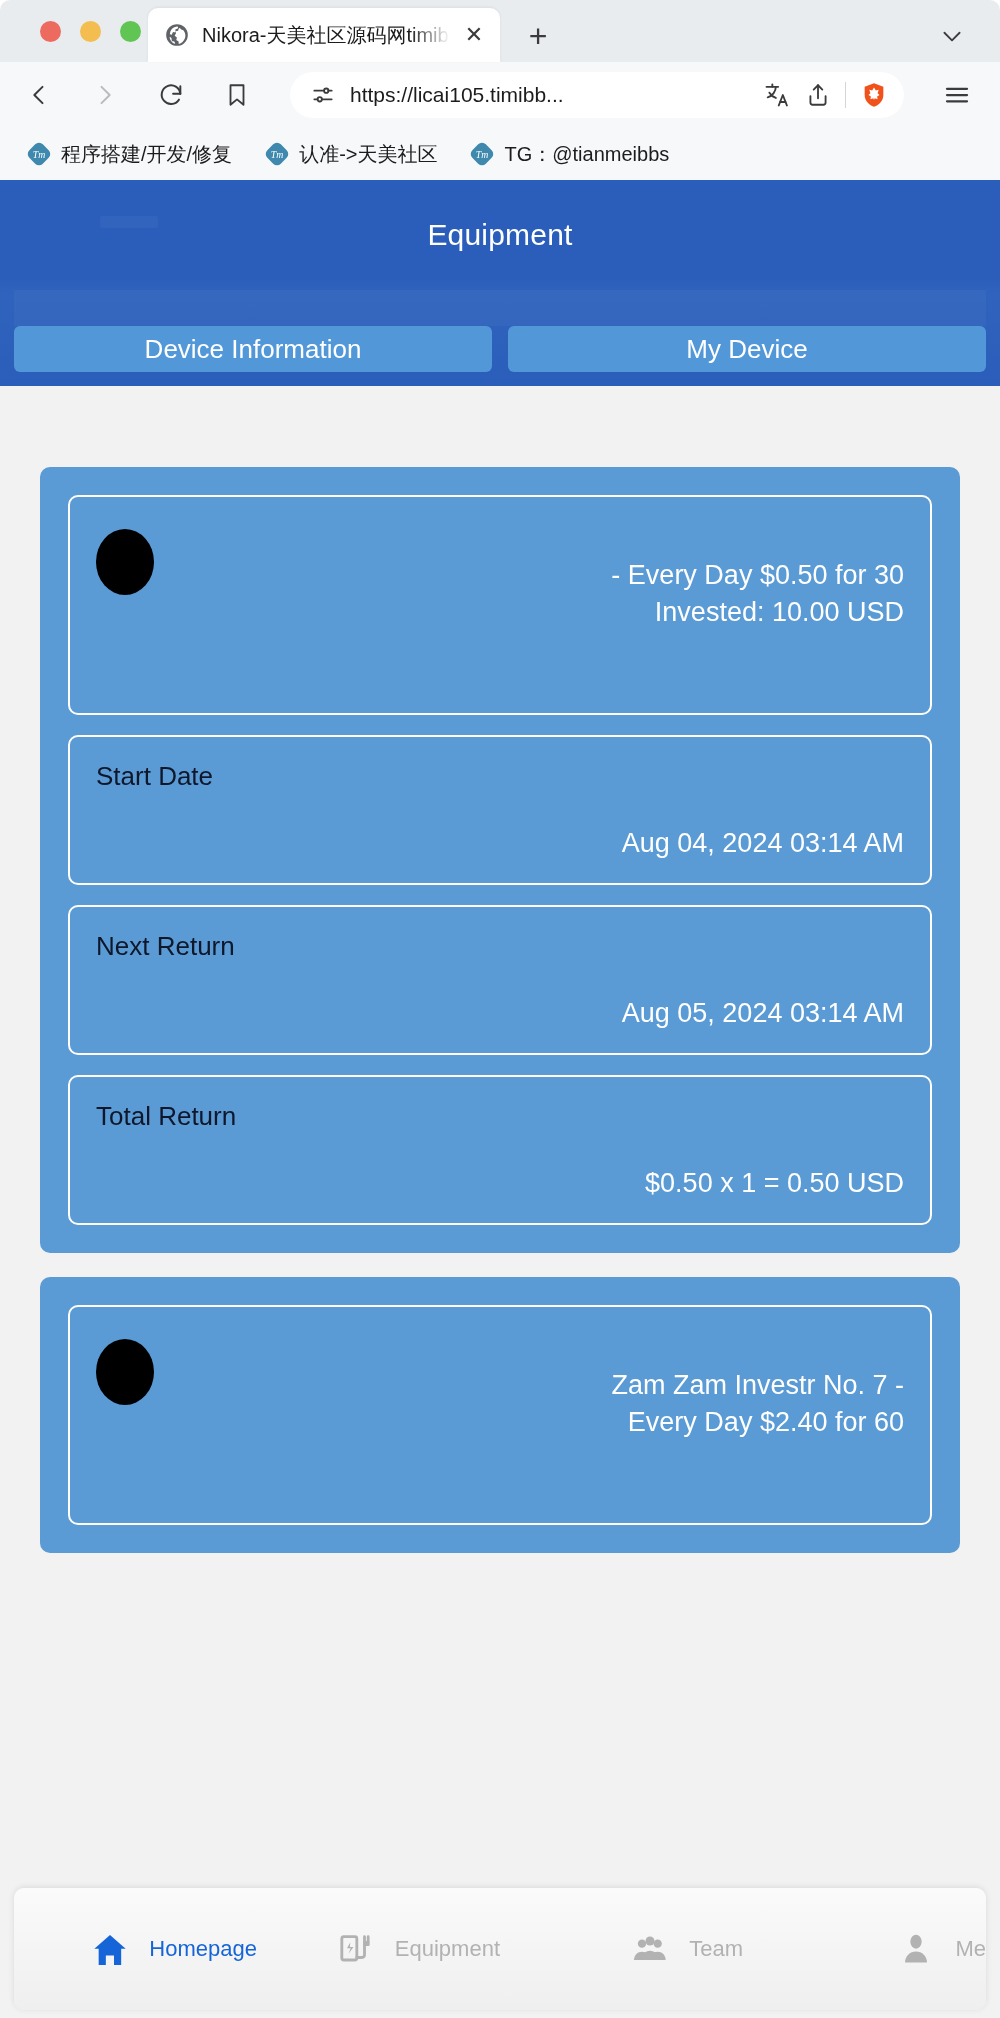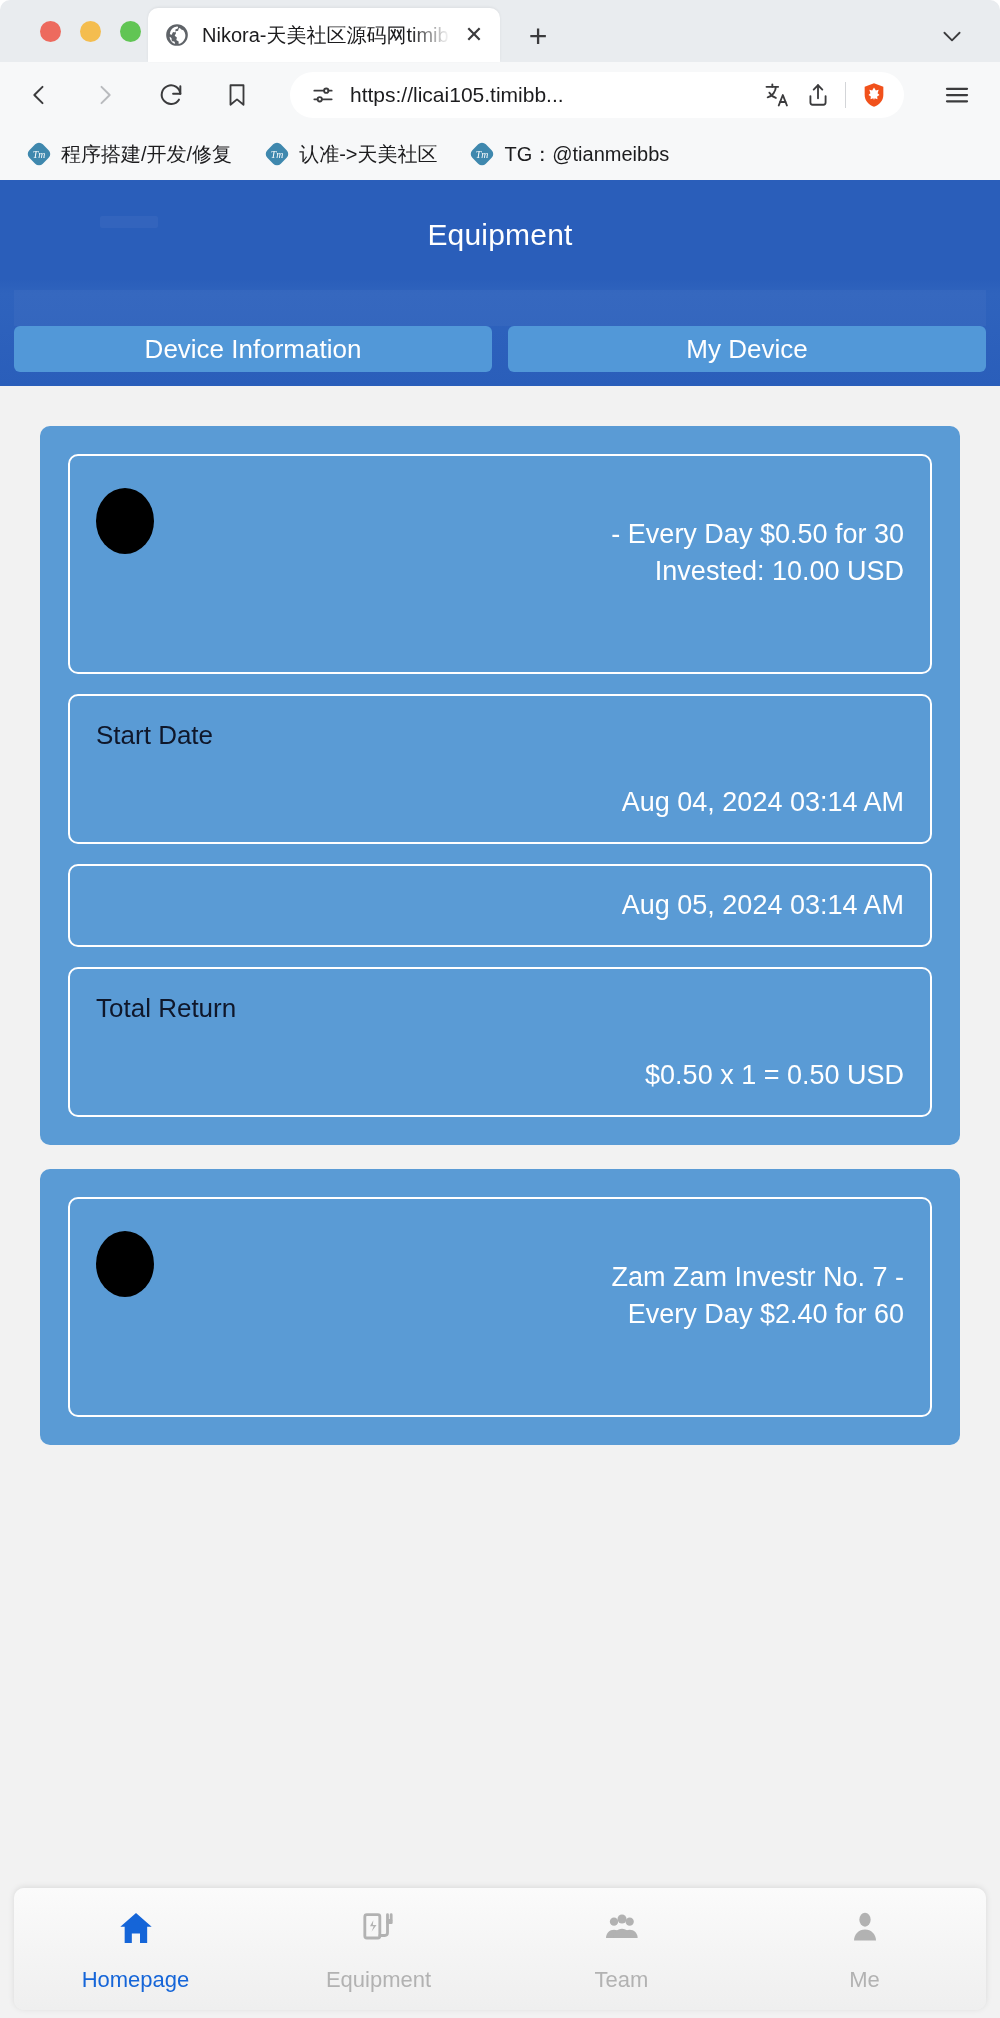--- a/index.html
+++ b/index.html
@@ -166,20 +166,21 @@
     height: 46px;
     background: #5298d8;
     border-radius: 6px;
     display: flex; align-items: center; justify-content: center;
     color: #ffffff; font-size: 26px;
   }
 
   
   .content {
     padding: 40px 40px 0 40px;
+    margin-top: 41px;
   }
   .card {
     background: #5a9bd5;
     border-radius: 10px;
     padding: 28px;
     margin-bottom: 24px;
   }
   .panel {
     border: 2px solid #ffffff;
     border-radius: 10px;
@@ -228,22 +229,22 @@
     position: absolute; left: 14px; right: 14px; bottom: 8px;
     height: 122px;
     background: linear-gradient(180deg, #fbfbfb 0%, #f4f4f4 55%, #efefef 100%);
     border-radius: 10px;
     display: flex;
     box-shadow: 0 -1px 6px rgba(0,0,0,0.10);
     align-items: center;
   }
   .nav-item {
     flex: 1 1 0;
-    display: flex; flex-direction: column;
-    align-items: center; justify-content: center;
+    display: flex; flex-direction: row;
+    align-items: center; justify-content: flex-end;
     gap: 19px;
   }
   .nav-icon { height: 42px; display: flex; align-items: flex-end; }
   .nav-label { font-size: 22px; }
   .nav-item.active .nav-label { color: #1565d8; }
   .nav-item .nav-label { color: #b2b2b2; }
 </style>
 </head>
 <body>
 
@@ -402,20 +403,21 @@
             </div>
           </div>
         </div>
 
         <div class="panel">
           <div class="field-label">Start Date</div>
           <div class="field-value">Aug 04, 2024 03:14 AM</div>
         </div>
 
         <div class="panel">
+          <div class="field-label">Next Return</div>
           <div class="field-value">Aug 05, 2024 03:14 AM</div>
         </div>
 
         <div class="panel">
           <div class="field-label">Total Return</div>
           <div class="field-value">$0.50 x 1 = 0.50 USD</div>
         </div>
       </div>
 
       <div class="card">

